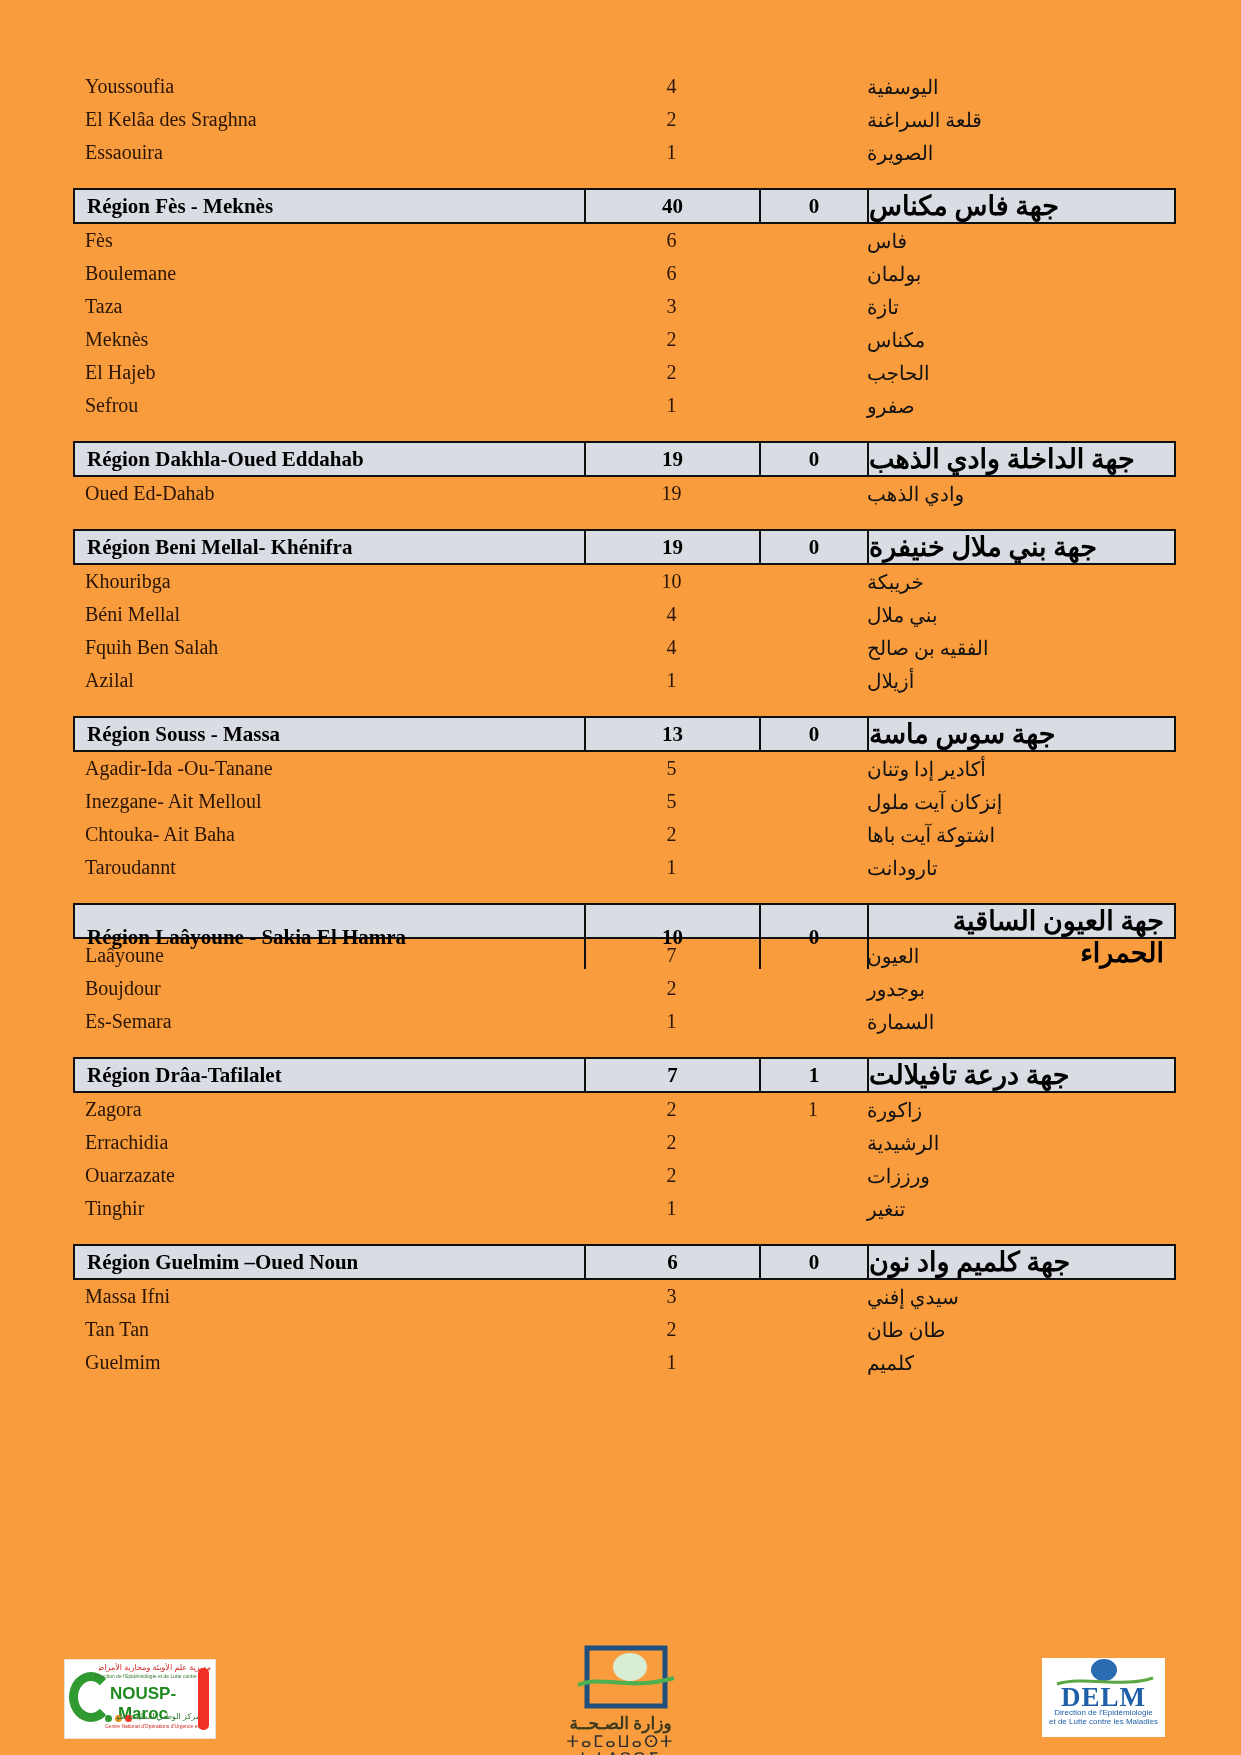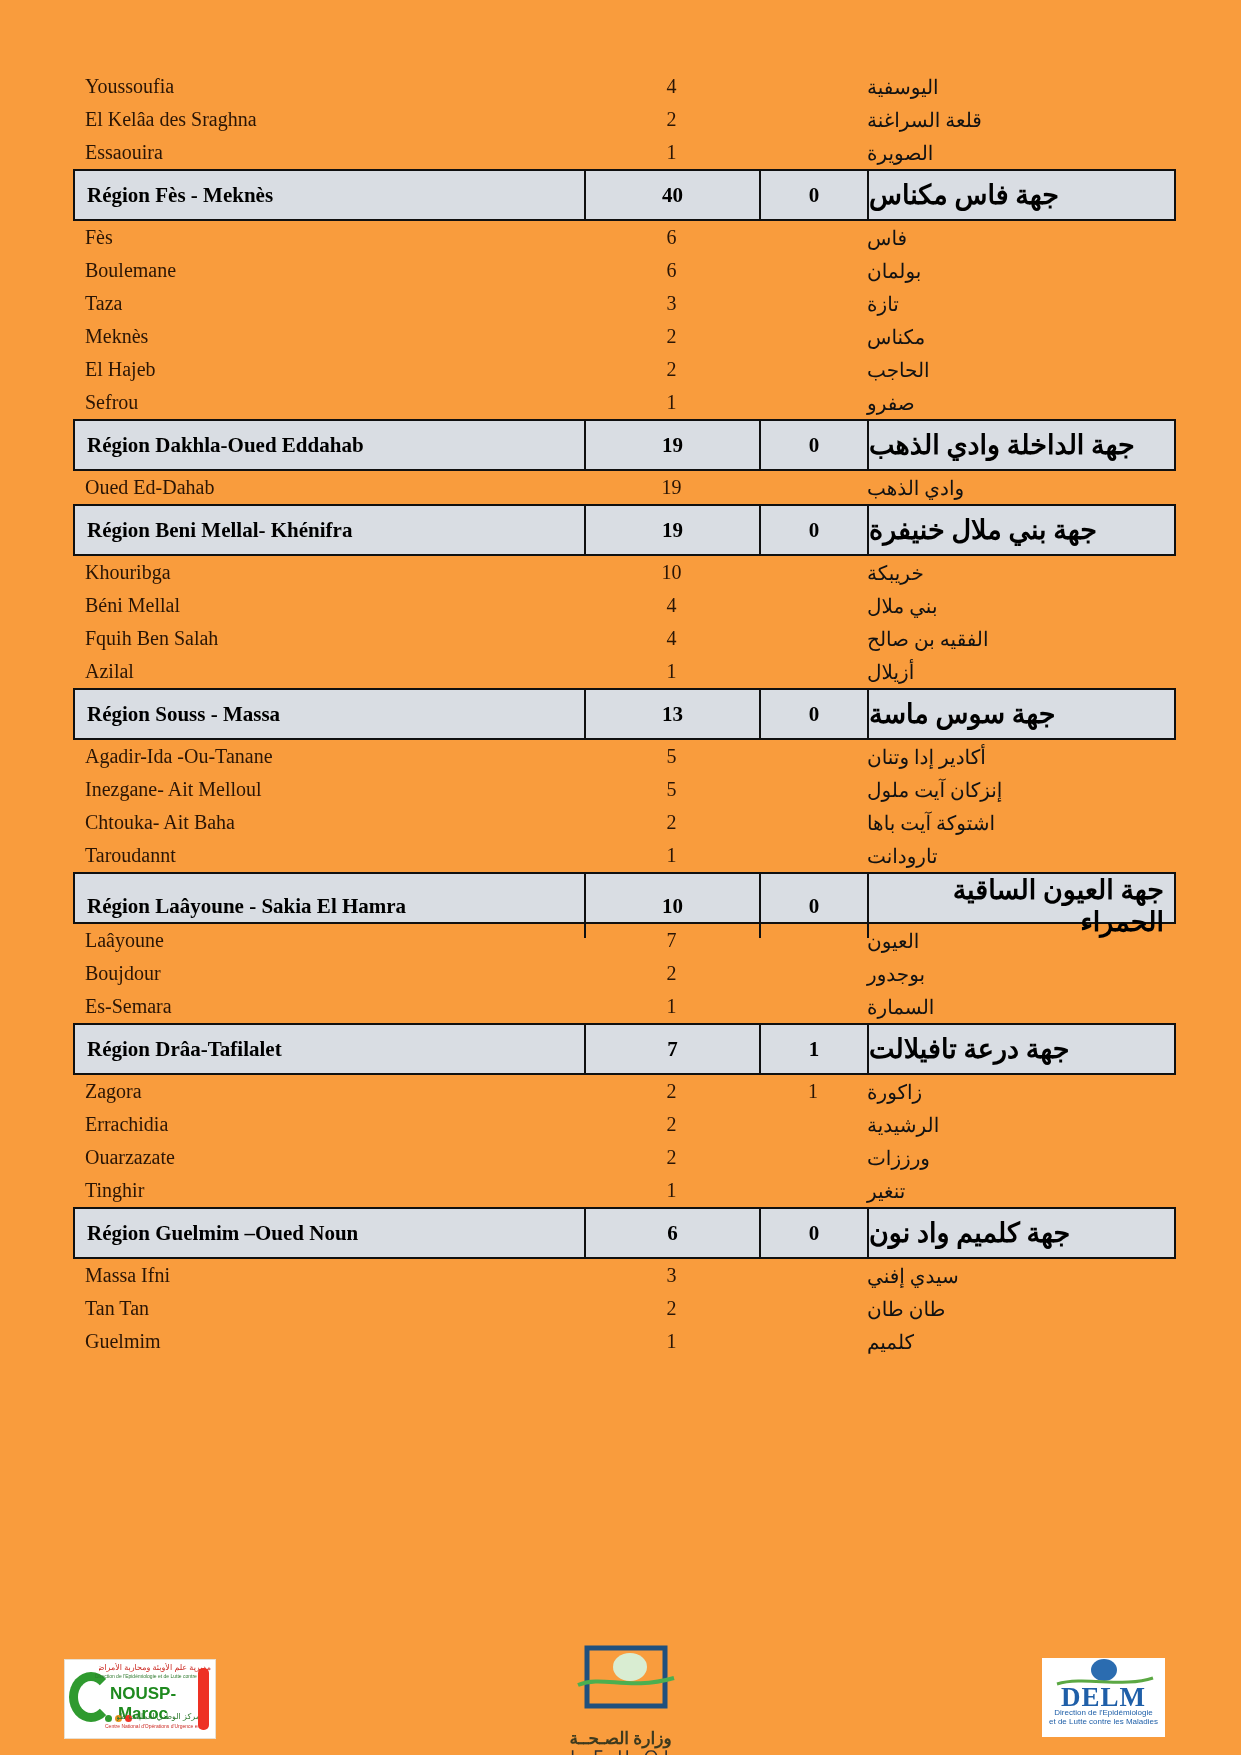--- a/index.html
+++ b/index.html
@@ -10,25 +10,26 @@
     font-family:"Liberation Serif", serif;
     overflow:hidden;
   }
   
   #region-table{
     position:absolute;left:73px;top:70px;width:1103px;
   }
   .row{display:grid;grid-template-columns:511px 175px 108px 309px;align-items:center;}
   .row.province{height:33px;}
   .row.region{
-    height:52px;
+    height:36px;
     background:#D9DDE3;
     border:2px solid #101010;
     box-sizing:border-box;
     font-weight:bold;
+    margin-top:19px;
   }
   .cell{height:100%;display:flex;align-items:center;box-sizing:border-box;}
   .cell.fr{justify-content:flex-start;padding-left:12px;
     font-size:20px;color:#2A1505;}
   .cell.n1,.cell.n2{justify-content:center;font-size:20px;color:#2A1505;}
   .cell.ar{justify-content:flex-end;padding-right:10px;direction:rtl;
     font-size:20px;color:#121212;}
   .row.region .cell{color:#000;}
   .row.region .cell.fr{font-size:21px;}
   .row.region .cell.n1{border-left:2px solid #101010;font-size:21px;}
@@ -57,21 +58,21 @@
   #nousp-dots span{width:7px;height:7px;border-radius:50%;display:block;}
   #nousp-bottom-ar{position:absolute;left:52px;top:52px;width:88px;
     font-size:8px;line-height:9px;color:#2F7A2F;text-align:center;direction:rtl;white-space:nowrap;overflow:hidden;}
   #nousp-bottom-fr{position:absolute;left:40px;top:63px;width:100px;
     font-size:5px;line-height:6px;color:#CC2B24;text-align:center;white-space:nowrap;overflow:hidden;}
   #nousp-bar{position:absolute;right:6px;top:8px;width:11px;height:62px;
     background:#EE3124;border-radius:5px;}
   
   #ministry-logo{position:absolute;left:563px;top:1645px;width:115px;height:110px;
     text-align:center;}
-  #ministry-ar{font-size:17px;color:#3E3A1E;direction:rtl;line-height:18px;margin-top:17px;
+  #ministry-ar{font-size:17px;color:#3E3A1E;direction:rtl;line-height:18px;margin-top:2px;
     font-weight:bold;letter-spacing:1px;}
   #ministry-tifinagh{font-size:16px;color:#2E2E2E;line-height:17px;letter-spacing:2px;}
   
   #delm-logo{left:1042px;top:1658px;width:123px;height:79px;text-align:center;
     font-family:"Liberation Sans",sans-serif;}
   #delm-title{font-size:27px;font-weight:bold;color:#1F5FA8;line-height:22px;
     letter-spacing:1px;margin-top:-6px;font-family:"Liberation Serif",serif;}
   #delm-line1,#delm-line2{font-size:8px;font-weight:normal;color:#1F5FA8;line-height:9px;}
 </style>
 </head>

